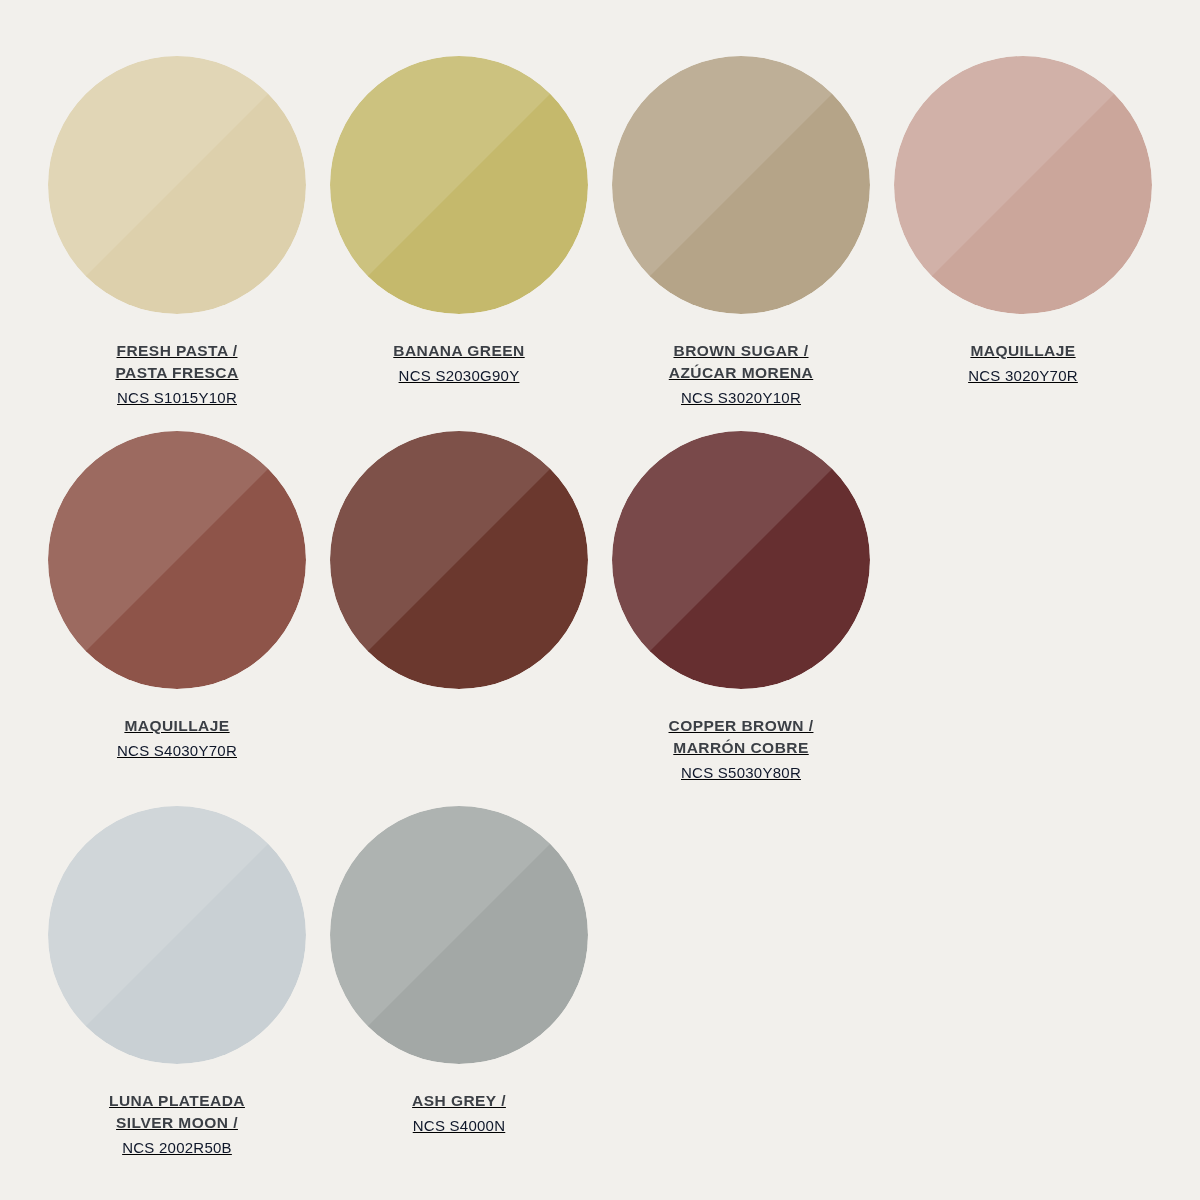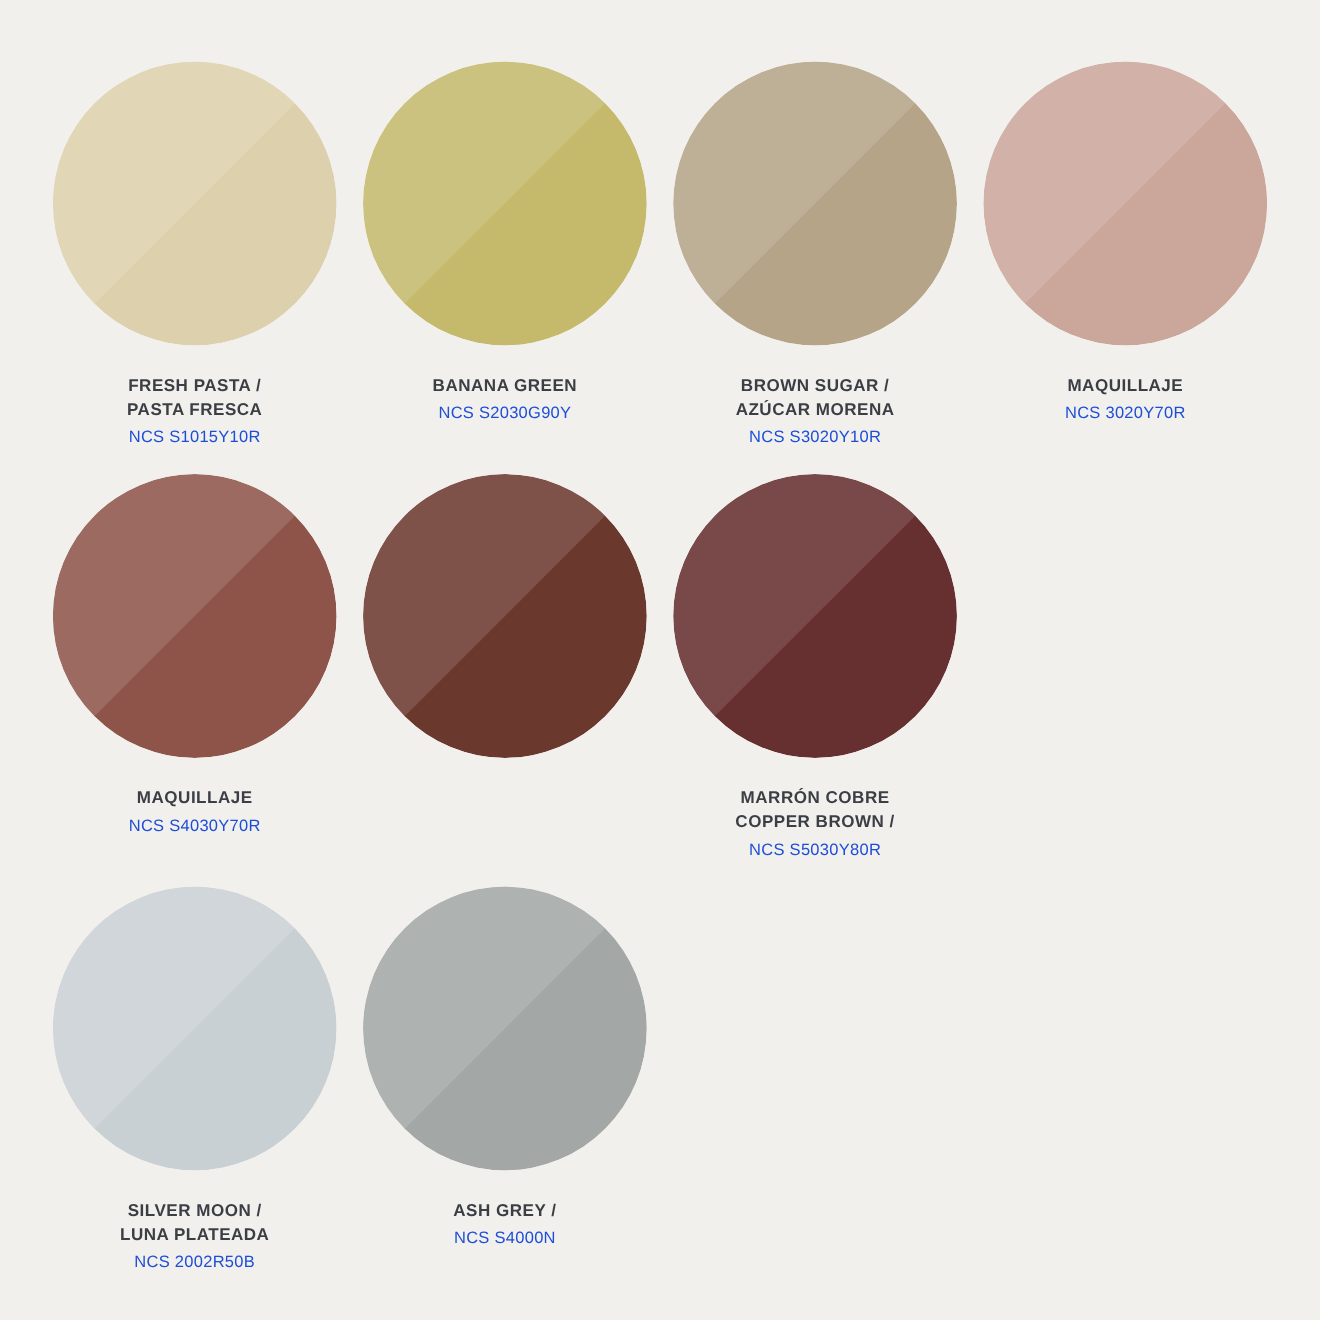--- a/index.html
+++ b/index.html
@@ -74,31 +74,31 @@
     font-weight: 700;
     letter-spacing: 0.45px;
     color: #3b3f45;
     display: block;
   }
 
   .swatch-code {
     font-size: 15px;
     font-weight: 400;
     letter-spacing: 0.25px;
-    color: #1d4ed8;
+    color: #0f172a;
     display: block;
     margin-top: 3px;
   }
 
   .swatch-cell.is-empty { visibility: hidden; }
 </style>
 </head>
 <body style="background: rgb(242, 240, 236);">
 
-<div class="palette-board" style="background: rgb(242, 240, 236);">
+<div class="palette-board" style="background: rgb(242, 240, 236); text-decoration: underline;">
 
   <div class="palette-row">
 
     <div class="swatch-cell">
       <div class="swatch-disc">
         <div class="disc-base" style="background: rgb(221, 208, 172);"></div>
         <div class="disc-highlight"></div>
       </div>
       <div class="swatch-labels">
         <span class="swatch-name">FRESH PASTA /</span>
@@ -164,38 +164,38 @@
         <div class="disc-highlight"></div>
       </div>
     </div>
 
     <div class="swatch-cell">
       <div class="swatch-disc">
         <div class="disc-base" style="background: rgb(102, 47, 48);"></div>
         <div class="disc-highlight"></div>
       </div>
       <div class="swatch-labels">
+        <span class="swatch-name">COPPER BROWN /</span>
         <span class="swatch-name">MARRÓN COBRE</span>
-        <span class="swatch-name">COPPER BROWN /</span>
         <span class="swatch-code">NCS S5030Y80R</span>
       </div>
     </div>
 
   </div>
 
   <div class="palette-row">
 
     <div class="swatch-cell">
       <div class="swatch-disc">
         <div class="disc-base" style="background: rgb(201, 208, 212);"></div>
         <div class="disc-highlight"></div>
       </div>
       <div class="swatch-labels">
+        <span class="swatch-name">LUNA PLATEADA</span>
         <span class="swatch-name">SILVER MOON /</span>
-        <span class="swatch-name">LUNA PLATEADA</span>
         <span class="swatch-code">NCS 2002R50B</span>
       </div>
     </div>
 
     <div class="swatch-cell">
       <div class="swatch-disc">
         <div class="disc-base" style="background: rgb(163, 168, 166);"></div>
         <div class="disc-highlight"></div>
       </div>
       <div class="swatch-labels">

